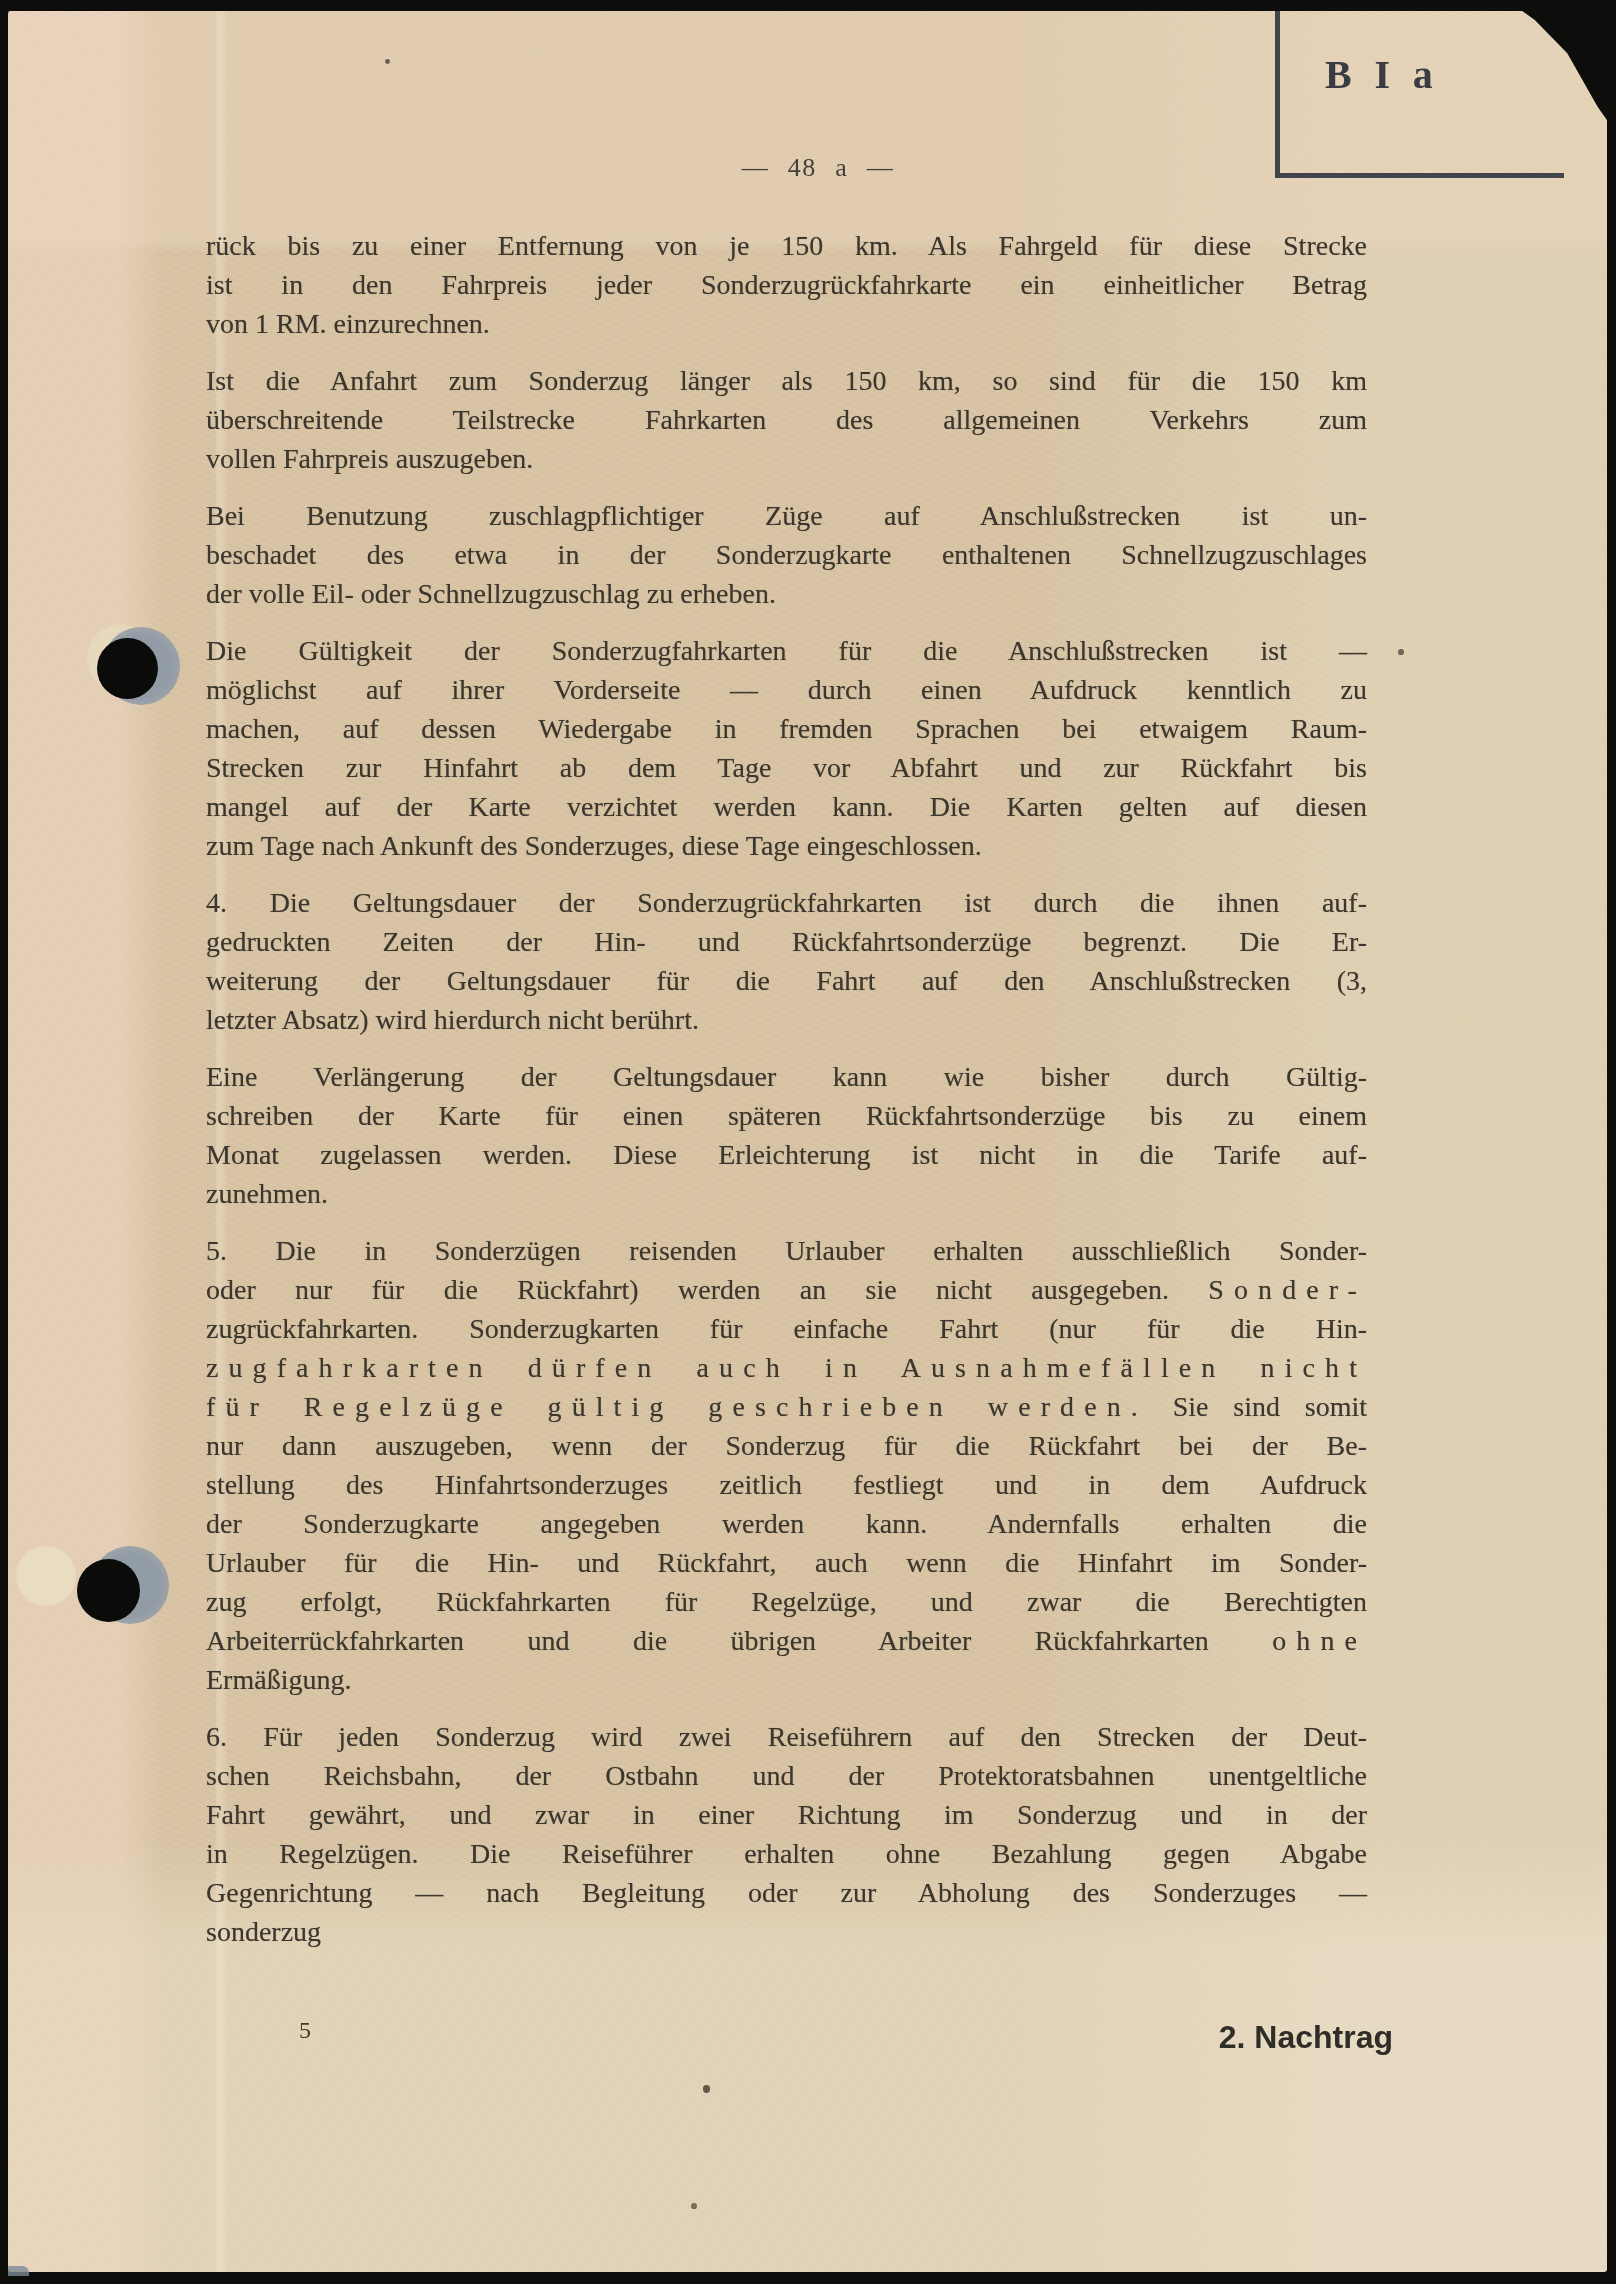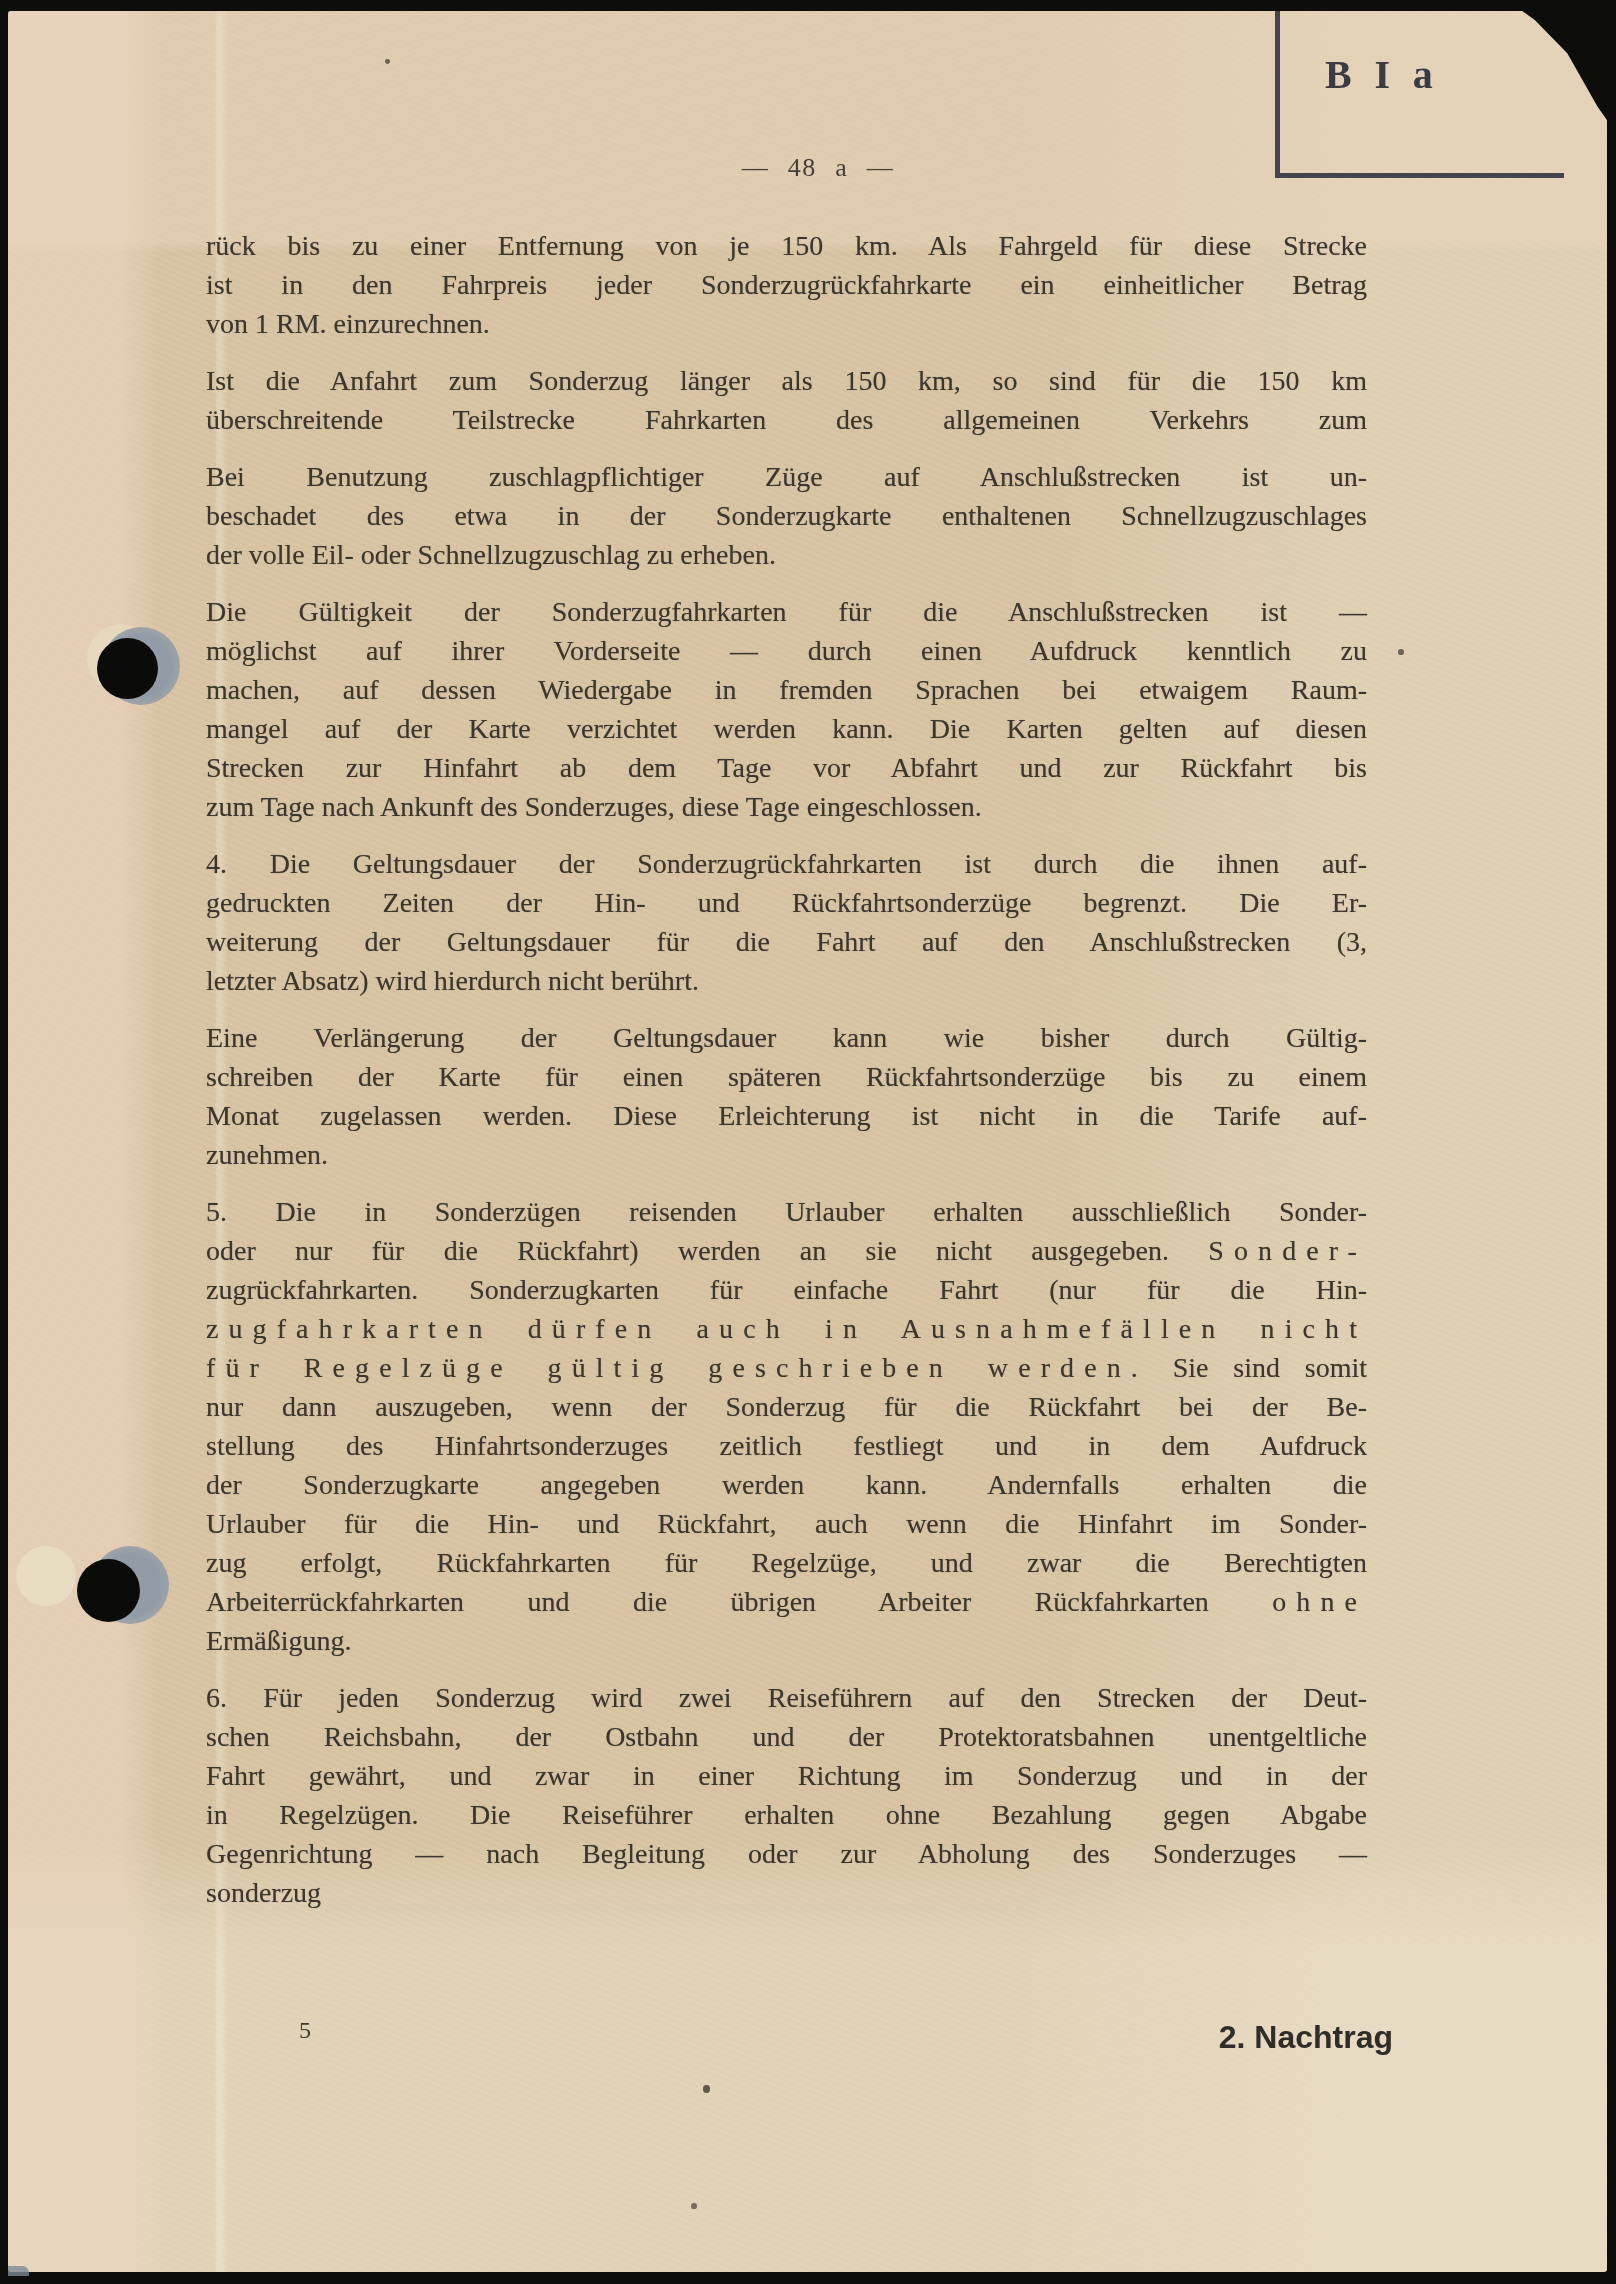--- a/index.html
+++ b/index.html
@@ -70,32 +70,33 @@
 
     <div id="body-text">
         <div class="para">
           <div class="line"><span>rück bis zu einer Entfernung von je 150 km. Als Fahrgeld für diese Strecke</span></div>
           <div class="line"><span>ist in den Fahrpreis jeder Sonderzugrückfahrkarte ein einheitlicher Betrag</span></div>
           <div class="line last"><span>von 1 RM. einzurechnen.</span></div>
         </div>
         <div class="para">
           <div class="line"><span>Ist die Anfahrt zum Sonderzug länger als 150 km, so sind für die 150 km</span></div>
           <div class="line"><span>überschreitende Teilstrecke Fahrkarten des allgemeinen Verkehrs zum</span></div>
+          <div class="line last"><span>vollen Fahrpreis auszugeben.</span></div>
         </div>
         <div class="para">
           <div class="line"><span>Bei Benutzung zuschlagpflichtiger Züge auf Anschlußstrecken ist un-</span></div>
           <div class="line"><span>beschadet des etwa in der Sonderzugkarte enthaltenen Schnellzugzuschlages</span></div>
           <div class="line last"><span>der volle Eil- oder Schnellzugzuschlag zu erheben.</span></div>
         </div>
         <div class="para">
           <div class="line"><span>Die Gültigkeit der Sonderzugfahrkarten für die Anschlußstrecken ist —</span></div>
           <div class="line"><span>möglichst auf ihrer Vorderseite — durch einen Aufdruck kenntlich zu</span></div>
           <div class="line"><span>machen, auf dessen Wiedergabe in fremden Sprachen bei etwaigem Raum-</span></div>
+          <div class="line"><span>Strecken zur Hinfahrt ab dem Tage vor Abfahrt und zur Rückfahrt bis</span></div>
           <div class="line"><span>mangel auf der Karte verzichtet werden kann. Die Karten gelten auf diesen</span></div>
-          <div class="line"><span>Strecken zur Hinfahrt ab dem Tage vor Abfahrt und zur Rückfahrt bis</span></div>
           <div class="line last"><span>zum Tage nach Ankunft des Sonderzuges, diese Tage eingeschlossen.</span></div>
         </div>
         <div class="para">
           <div class="line"><span>4. Die Geltungsdauer der Sonderzugrückfahrkarten ist durch die ihnen auf-</span></div>
           <div class="line"><span>gedruckten Zeiten der Hin- und Rückfahrtsonderzüge begrenzt. Die Er-</span></div>
           <div class="line"><span>weiterung der Geltungsdauer für die Fahrt auf den Anschlußstrecken (3,</span></div>
           <div class="line last"><span>letzter Absatz) wird hierdurch nicht berührt.</span></div>
         </div>
         <div class="para">
           <div class="line"><span>Eine Verlängerung der Geltungsdauer kann wie bisher durch Gültig-</span></div>

